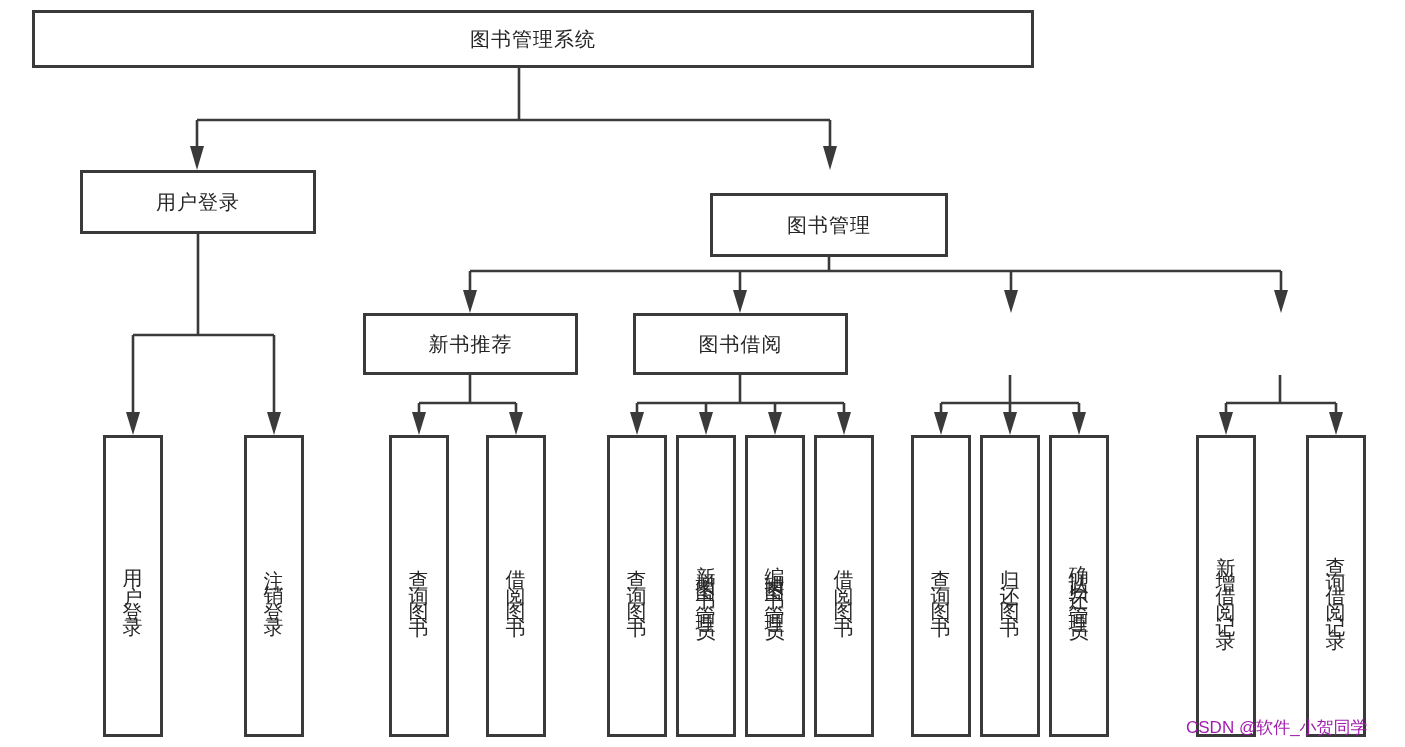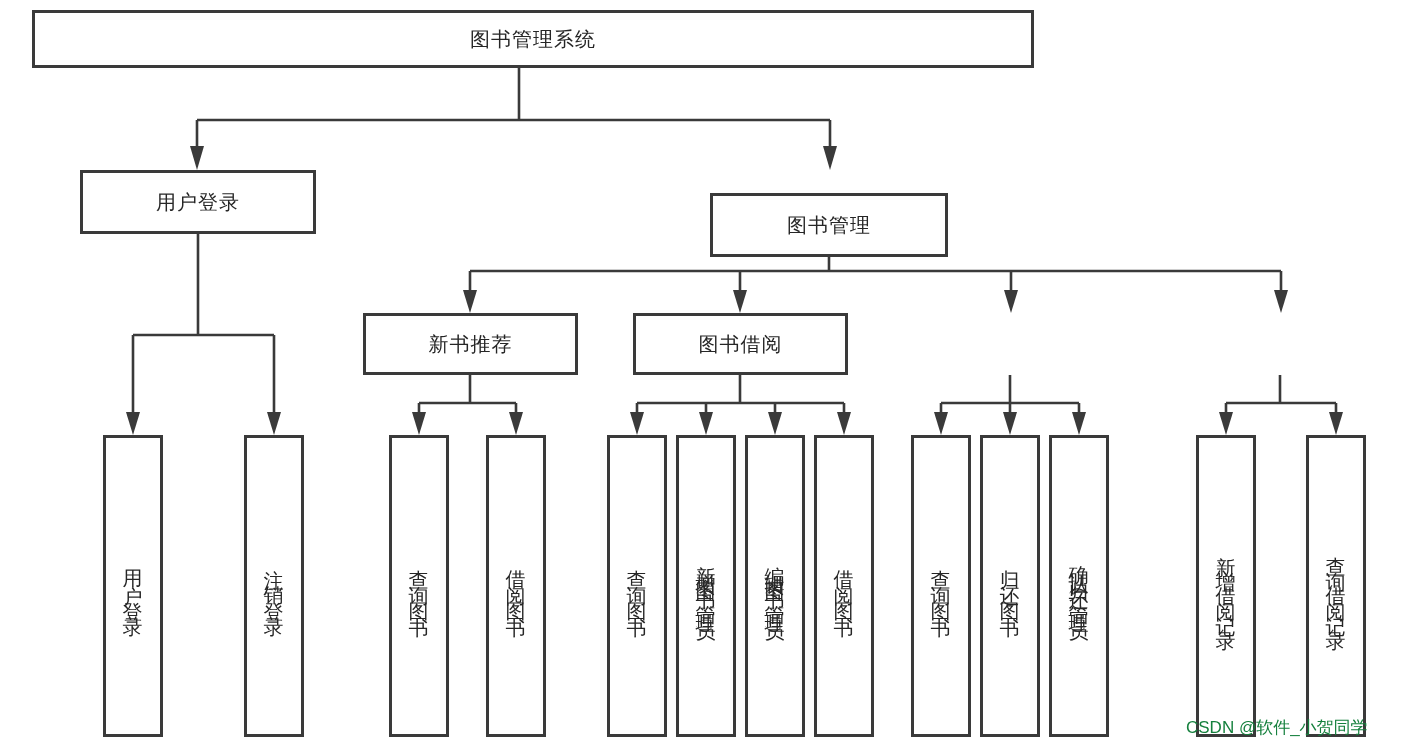--- a/index.html
+++ b/index.html
@@ -28,21 +28,21 @@
     font-size:20px;
     line-height:1;
   }
   .sp4{letter-spacing:16px;}
   .sp6{letter-spacing:15px;}
   .sp9{letter-spacing:8px;}
   .watermark{
     position:absolute;
     left:1186px;top:716px;
     font-size:17px;
-    color:#15803d;
+    color:#a21caf;
     white-space:nowrap;
   }
 </style>
 </head>
 <body>
 
 <div class="canvas">
 
   <svg class="connectors" viewBox="0 0 1405 747" xmlns="http://www.w3.org/2000/svg">
     <g stroke="#3a3a3a" stroke-width="2.6" fill="none">

